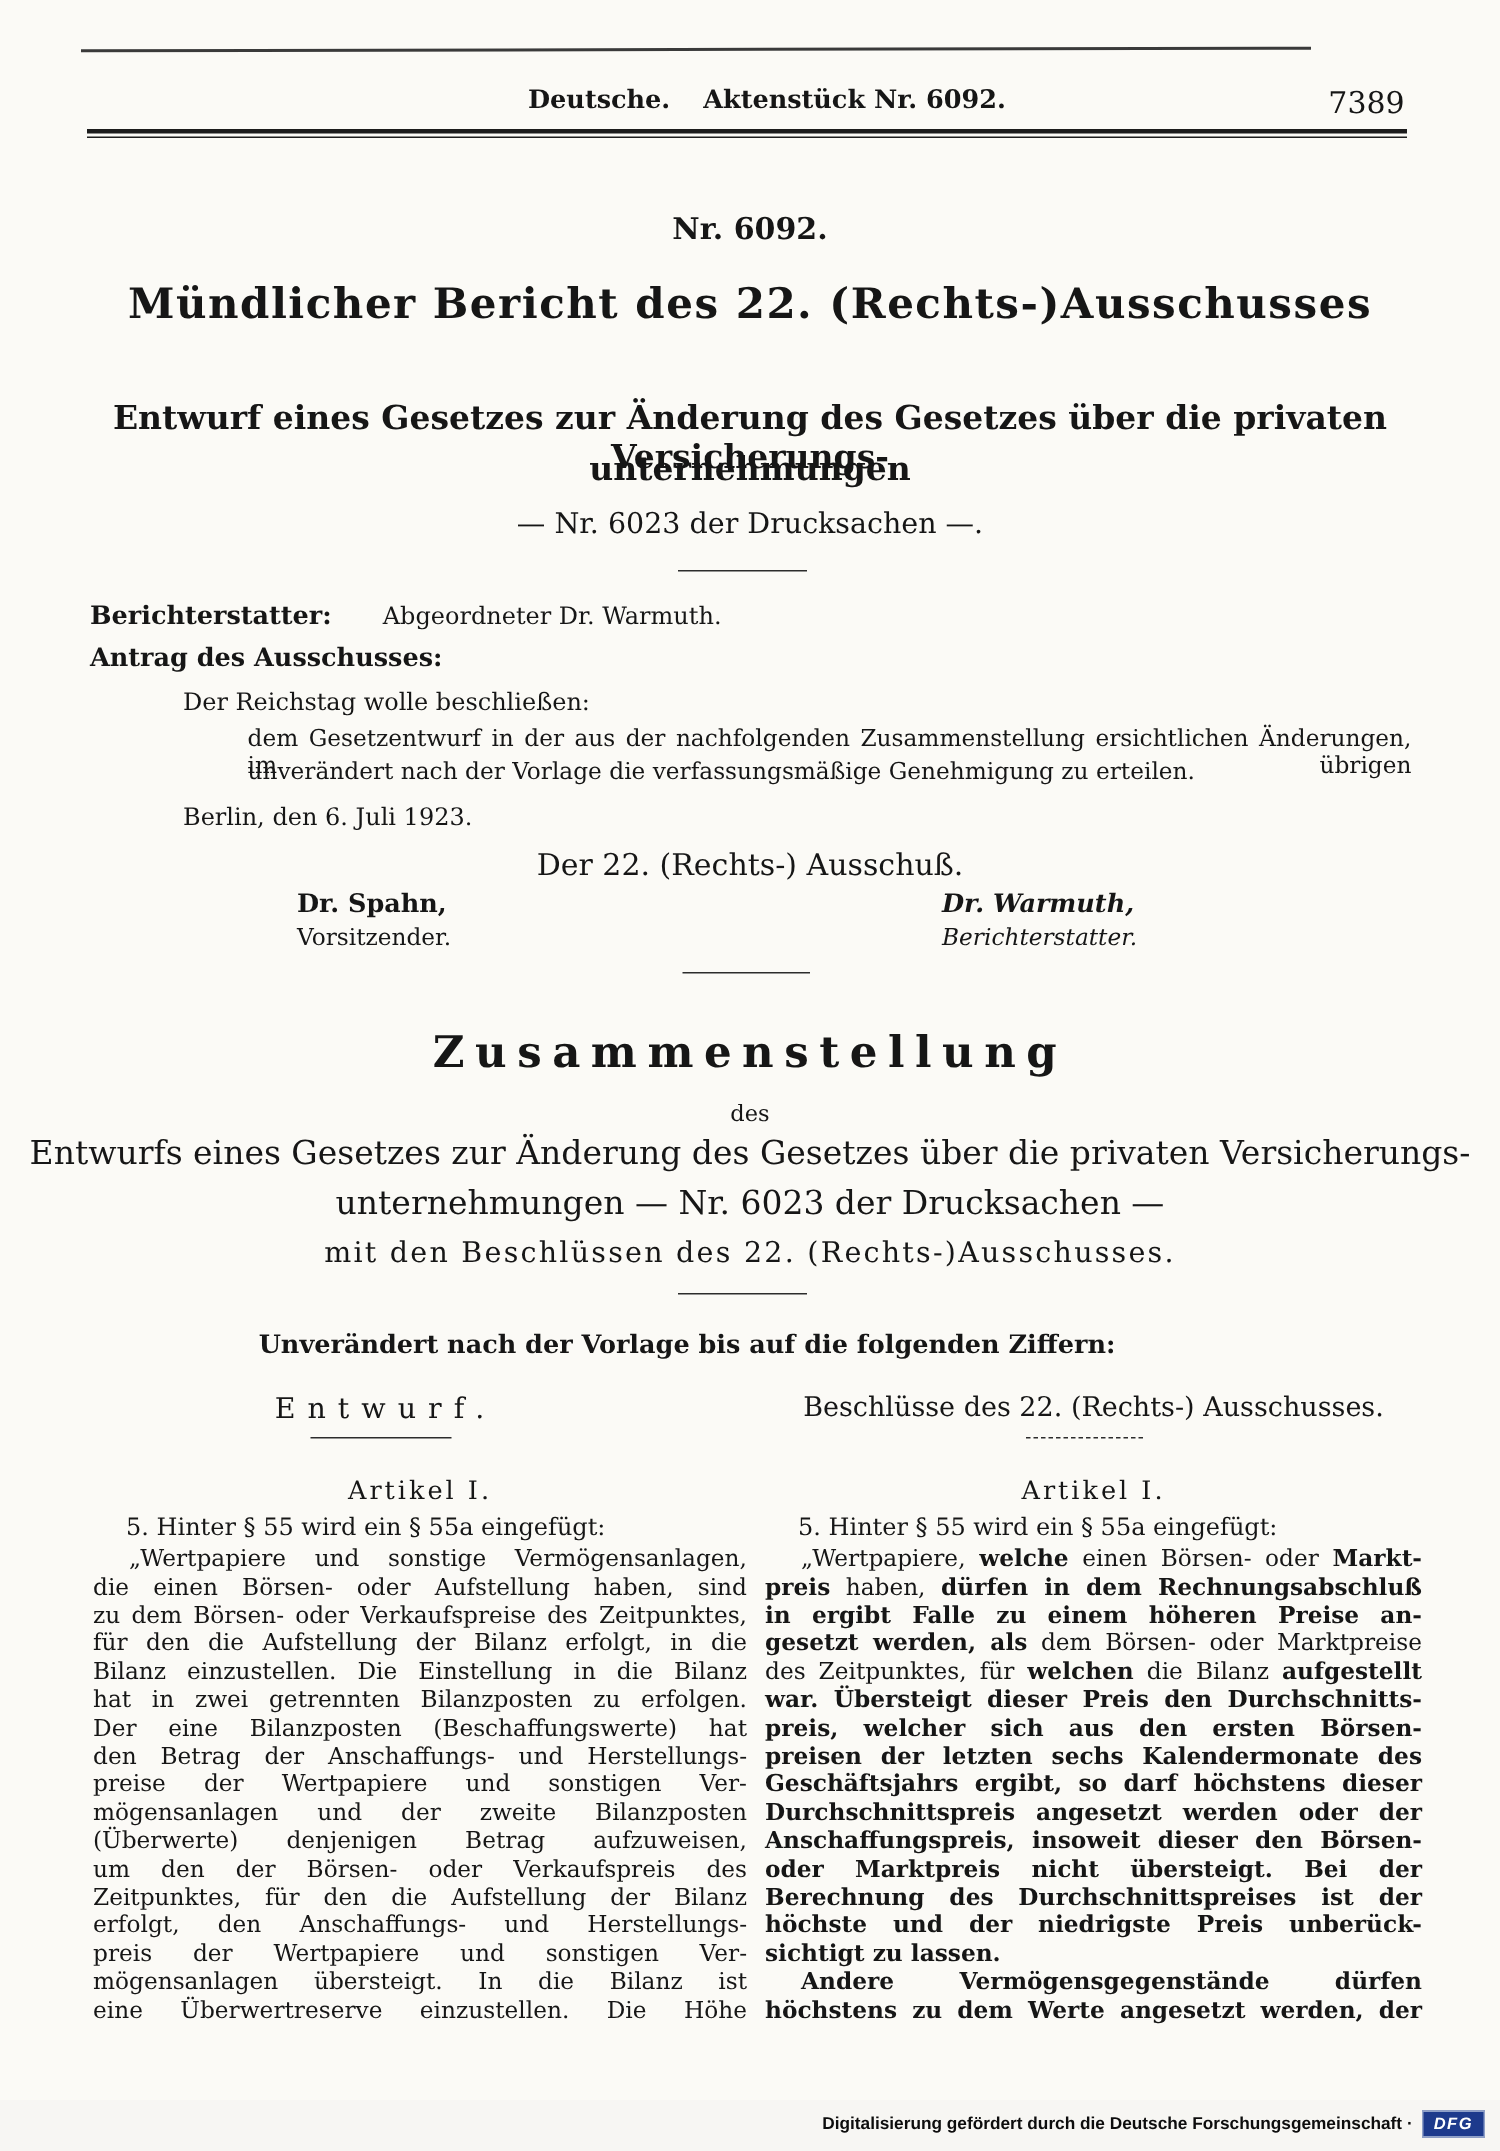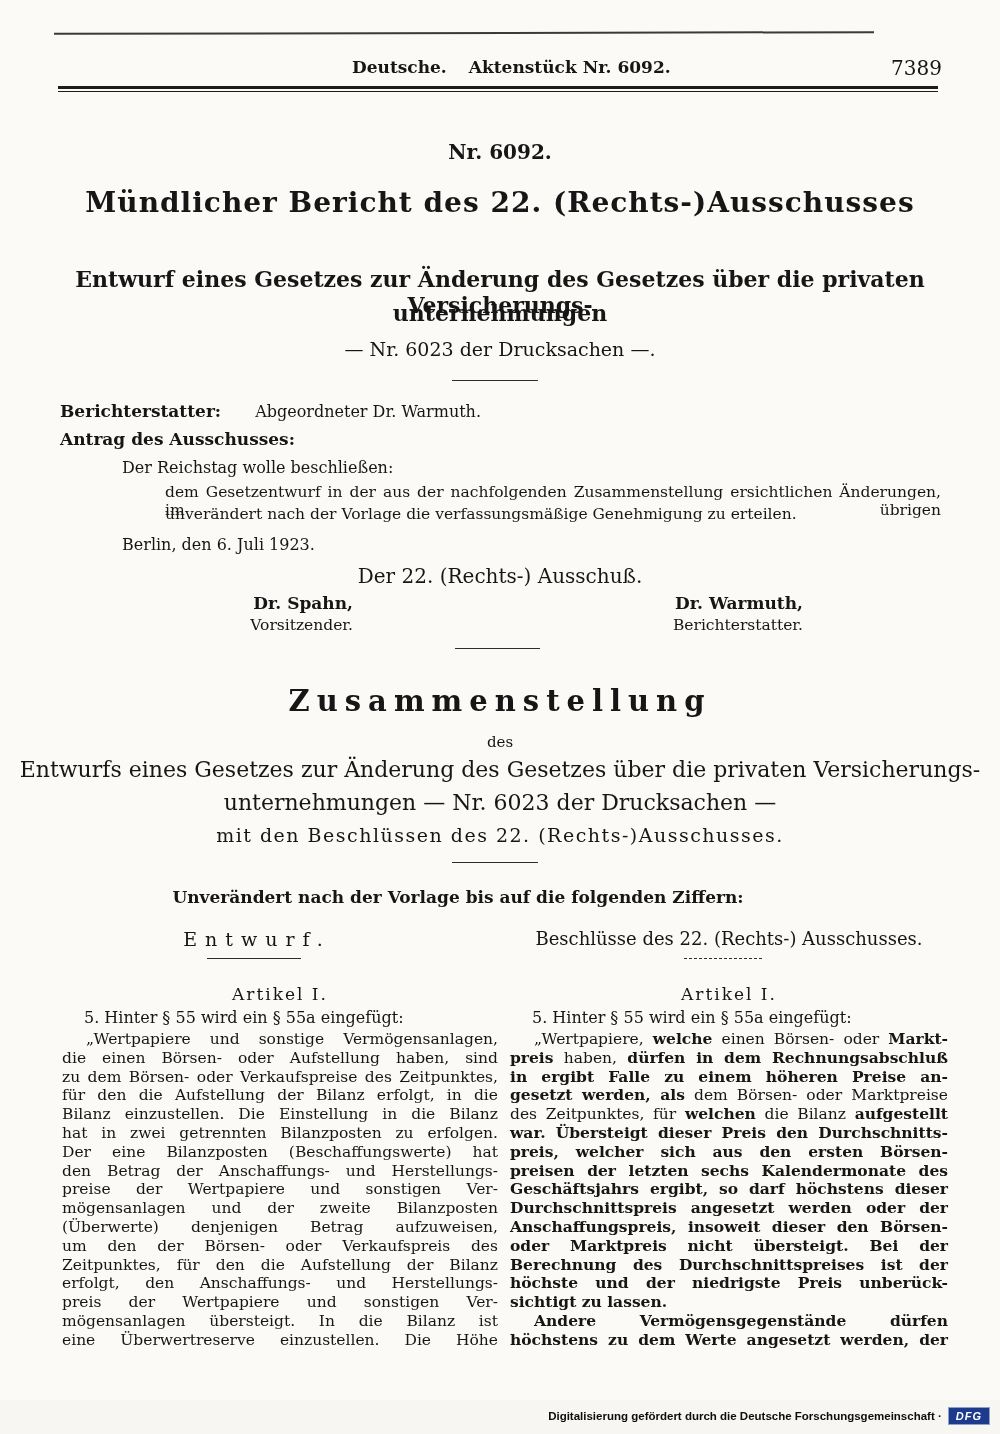--- a/index.html
+++ b/index.html
@@ -7,44 +7,44 @@
     position:relative;width:1000px;height:1434px;margin:0 auto;
     background:#fbfaf6;color:#161616;overflow:hidden;
     font-family:"DejaVu Serif", serif;
   }
   .c{position:absolute;left:0;width:100%;text-align:center;}
   .bold{font-weight:bold;}
   
   #top-edge{position:absolute;top:32px;left:54px;width:820px;height:2px;background:#3a3a3a;transform:rotate(-0.12deg);}
   
   #running-head{position:absolute;top:57px;left:352px;font-size:17px;font-weight:bold;display:flex;gap:22px;}
-  #page-number{position:absolute;top:56px;left:880px;width:62px;text-align:right;font-size:20px;}
+  #page-number{position:absolute;top:56px;left:880px;width:62px;text-align:center;font-size:20px;}
   #head-rule{position:absolute;top:86px;left:58px;width:880px;border-top:3px solid #1c1c1c;}
   #head-rule::after{content:"";display:block;margin-top:2px;border-top:1px solid #1c1c1c;}
   
   #doc-number{top:140px;font-size:20px;font-weight:bold;}
   #title{top:186px;font-size:28px;font-weight:bold;letter-spacing:1px;}
   #over{top:243px;font-size:16px;}
   #subj1{top:266px;font-size:22px;font-weight:bold;}
   #subj2{top:300px;font-size:22px;font-weight:bold;}
   #ref{top:338px;font-size:19px;}
   .rule-short{position:absolute;height:1px;background:#2c2c2c;}
   #rule-a{top:380px;left:452px;width:86px;}
   
   #rapporteur{position:absolute;top:401px;left:60px;font-size:16px;display:flex;gap:34px;align-items:baseline;}
   #rapporteur .bold{font-size:17px;}
   #motion-heading{position:absolute;top:429px;left:60px;font-size:17px;font-weight:bold;}
   #motion-intro{position:absolute;top:458px;left:122px;font-size:16px;}
   #motion-l1{position:absolute;top:483px;left:165px;width:776px;font-size:15.5px;text-align:justify;text-align-last:justify;}
   #motion-l2{position:absolute;top:505px;left:165px;font-size:15.5px;}
   #place-date{position:absolute;top:535px;left:122px;font-size:16px;}
   #committee{top:564px;font-size:20px;}
-  .sig{position:absolute;text-align:right;}
+  .sig{position:absolute;text-align:left;}
   #sig-left{top:593px;left:198px;width:155px;}
-  #sig-right{top:593px;left:628px;width:175px;}
+  #sig-right{top:593px;left:628px;width:175px;font-style:italic;}
   .sig-name{font-size:17px;font-weight:bold;}
   .sig-role{font-size:15.5px;margin-top:3px;}
   #rule-b{top:648px;left:455px;width:85px;}
   
   #comp-heading{top:684px;font-size:29px;font-weight:bold;letter-spacing:7px;}
   #comp-des{top:733px;font-size:15px;}
   #comp-l1{top:757px;font-size:22px;}
   #comp-l2{top:790px;font-size:22px;}
   #comp-l3{top:824px;font-size:19px;letter-spacing:1.5px;}
   #rule-c{top:862px;left:452px;width:86px;}

